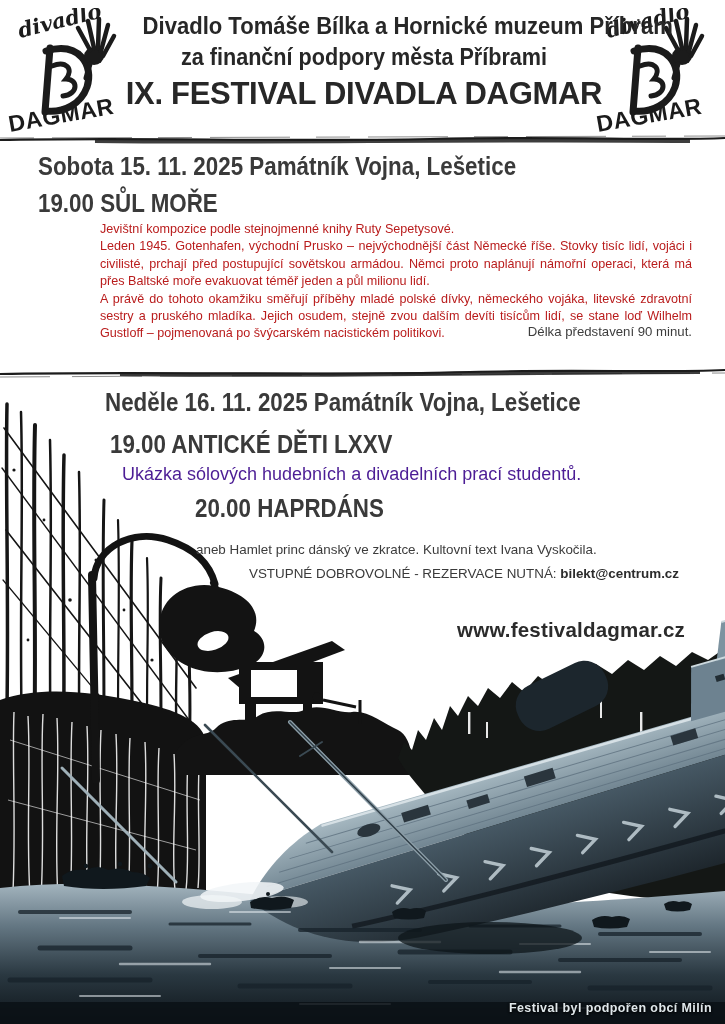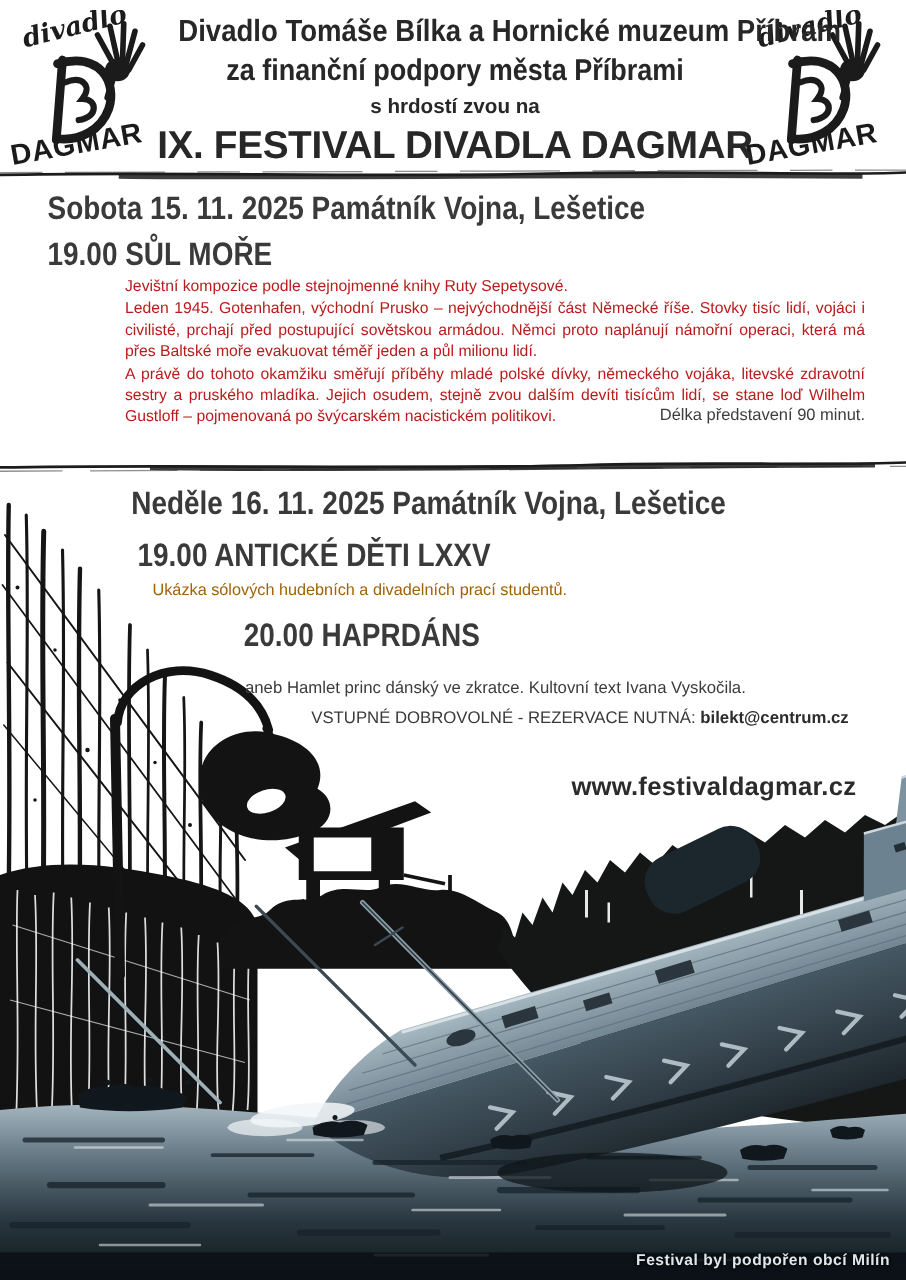--- a/index.html
+++ b/index.html
@@ -23,21 +23,21 @@
   .showtitle{font-size:26px;font-weight:bold;color:#3a3a3a;white-space:nowrap;
     transform:scaleX(.86);transform-origin:left;}
   .body-block{left:100px;top:221px;width:592px;font-size:12.6px;line-height:17.4px;color:#b91c1c;}
   .body-block p{margin:0;}
   .body-block p.just{text-align:justify;}
   .duration{left:100px;top:324px;width:592px;text-align:right;font-size:13.2px;color:#3d3d3d;}
   .admission{font-size:13.4px;color:#3a3a3a;white-space:nowrap;}
   .admission b{font-weight:bold;color:#2c2c2c;}
   .adm1{left:0;top:342px;width:725px;text-align:center;}
   .adm2{left:249px;top:566px;}
-  .smalldesc{font-size:13px;color:#a16207;white-space:nowrap;}
+  .smalldesc{font-size:18px;color:#4c1d95;white-space:nowrap;}
   .show2lines{left:196px;top:541px;font-size:13.4px;line-height:17.6px;color:#3c3c3c;white-space:nowrap;}
   .website{right:40px;top:618px;font-size:20.5px;font-weight:bold;color:#2b2b2b;letter-spacing:.2px;}
   .footer-credit{right:13px;top:1001px;font-size:12.5px;font-weight:bold;color:#dfe7ea;
     letter-spacing:.4px;text-shadow:0 1px 3px rgba(0,0,0,.9),0 0 2px rgba(0,0,0,.7);}
 </style>
 </head>
 <body>
 
 <div class="poster">
 
@@ -335,21 +335,20 @@
   <svg class="logo left" width="118" height="132" viewBox="0 0 118 132">
     <use href="#dagmar-logo"></use>
   </svg>
   <svg class="logo right" width="118" height="132" viewBox="0 0 118 132">
     <use href="#dagmar-logo"></use>
   </svg>
 
   <div class="txt hdr">
     <div class="l1">Divadlo Tomáše Bílka a Hornické muzeum Příbram</div>
     <div class="l2">za finanční podpory města Příbrami</div>
-    <div class="l3">s hrdostí zvou na</div>
     <div class="title">IX. FESTIVAL DIVADLA DAGMAR</div>
   </div>
 
   <div class="txt dayhead" style="left:38px;top:151px;">Sobota 15. 11. 2025 Památník Vojna, Lešetice</div>
   <div class="txt showtitle" style="left:38px;top:188px;">19.00 SŮL MOŘE</div>
 
   <div class="txt body-block">
     <p>Jevištní kompozice podle stejnojmenné knihy Ruty Sepetysové.</p>
     <p class="just">Leden 1945. Gotenhafen, východní Prusko – nejvýchodnější část Německé říše. Stovky tisíc lidí, vojáci i civilisté, prchají před postupující sovětskou armádou. Němci proto naplánují námořní operaci, která má přes Baltské moře evakuovat téměř jeden a půl milionu lidí.</p>
     <p class="just">A právě do tohoto okamžiku směřují příběhy mladé polské dívky, německého vojáka, litevské zdravotní sestry a pruského mladíka. Jejich osudem, stejně zvou dalším devíti tisícům lidí, se stane loď Wilhelm Gustloff – pojmenovaná po švýcarském nacistickém politikovi.</p>

